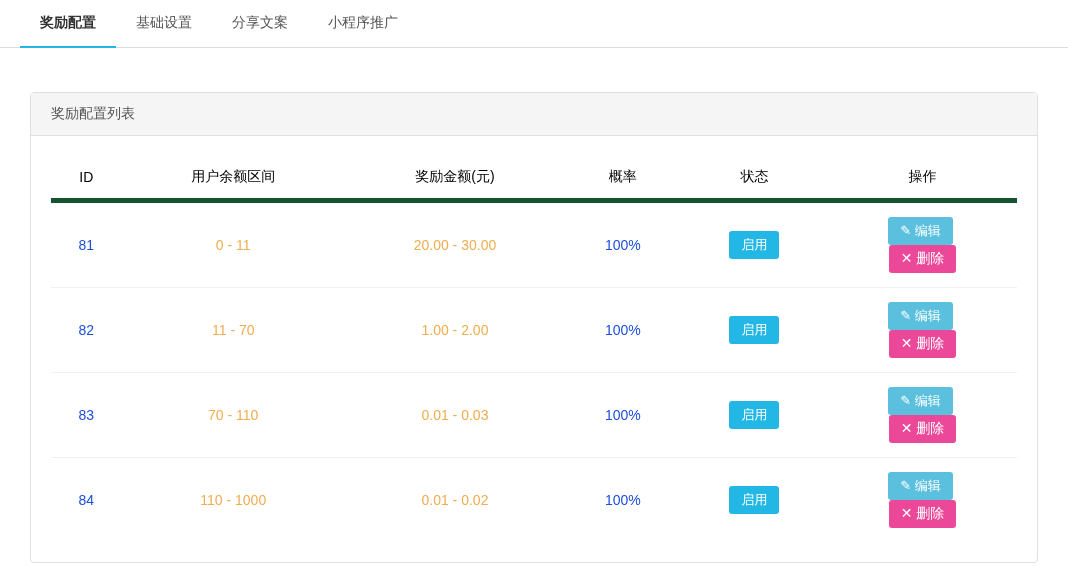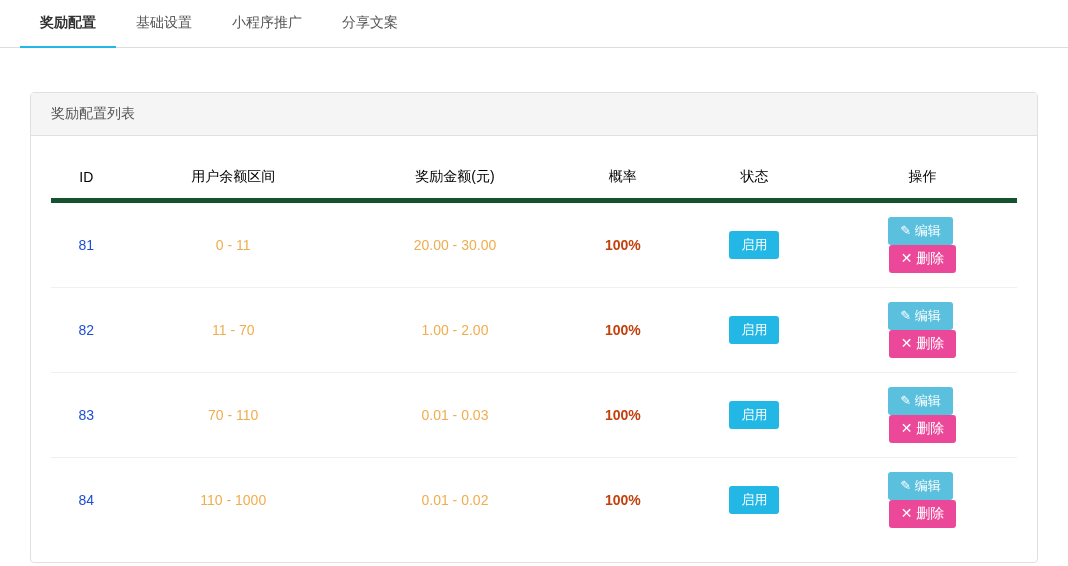--- a/index.html
+++ b/index.html
@@ -71,21 +71,21 @@
       text-align: center;
       border-bottom: 1px solid #f0f0f0;
       color: #555;
     }
     tbody tr:last-child td {
       border-bottom: none;
     }
     .id-col { color: #1d4ed8; font-weight: normal; }
     .range-col { color: #f0ad4e; }
     .amount-col { color: #f0ad4e; }
-    .rate-col { color: #c2410c; font-weight: bold; }
+    .rate-col { color: #1d4ed8; }
 
     
     .btn-enable {
       background: #23b7e5;
       color: #fff;
       border: none;
       padding: 5px 12px;
       border-radius: 3px;
       cursor: pointer;
       font-size: 13px;
@@ -130,22 +130,22 @@
       align-items: center;
       flex-direction: column;
     }
   </style>
 </head>
 <body>
 
 <div class="tabs">
   <div class="tab-item active">奖励配置</div>
   <div class="tab-item">基础设置</div>
+  <div class="tab-item">分享文案</div>
   <div class="tab-item">小程序推广</div>
-  <div class="tab-item">分享文案</div>
 </div>
 
 <div class="main-content">
   <div class="card">
     <div class="card-header">
       <span>奖励配置列表</span>
     </div>
     <div class="card-body">
       <table>
         <thead>

